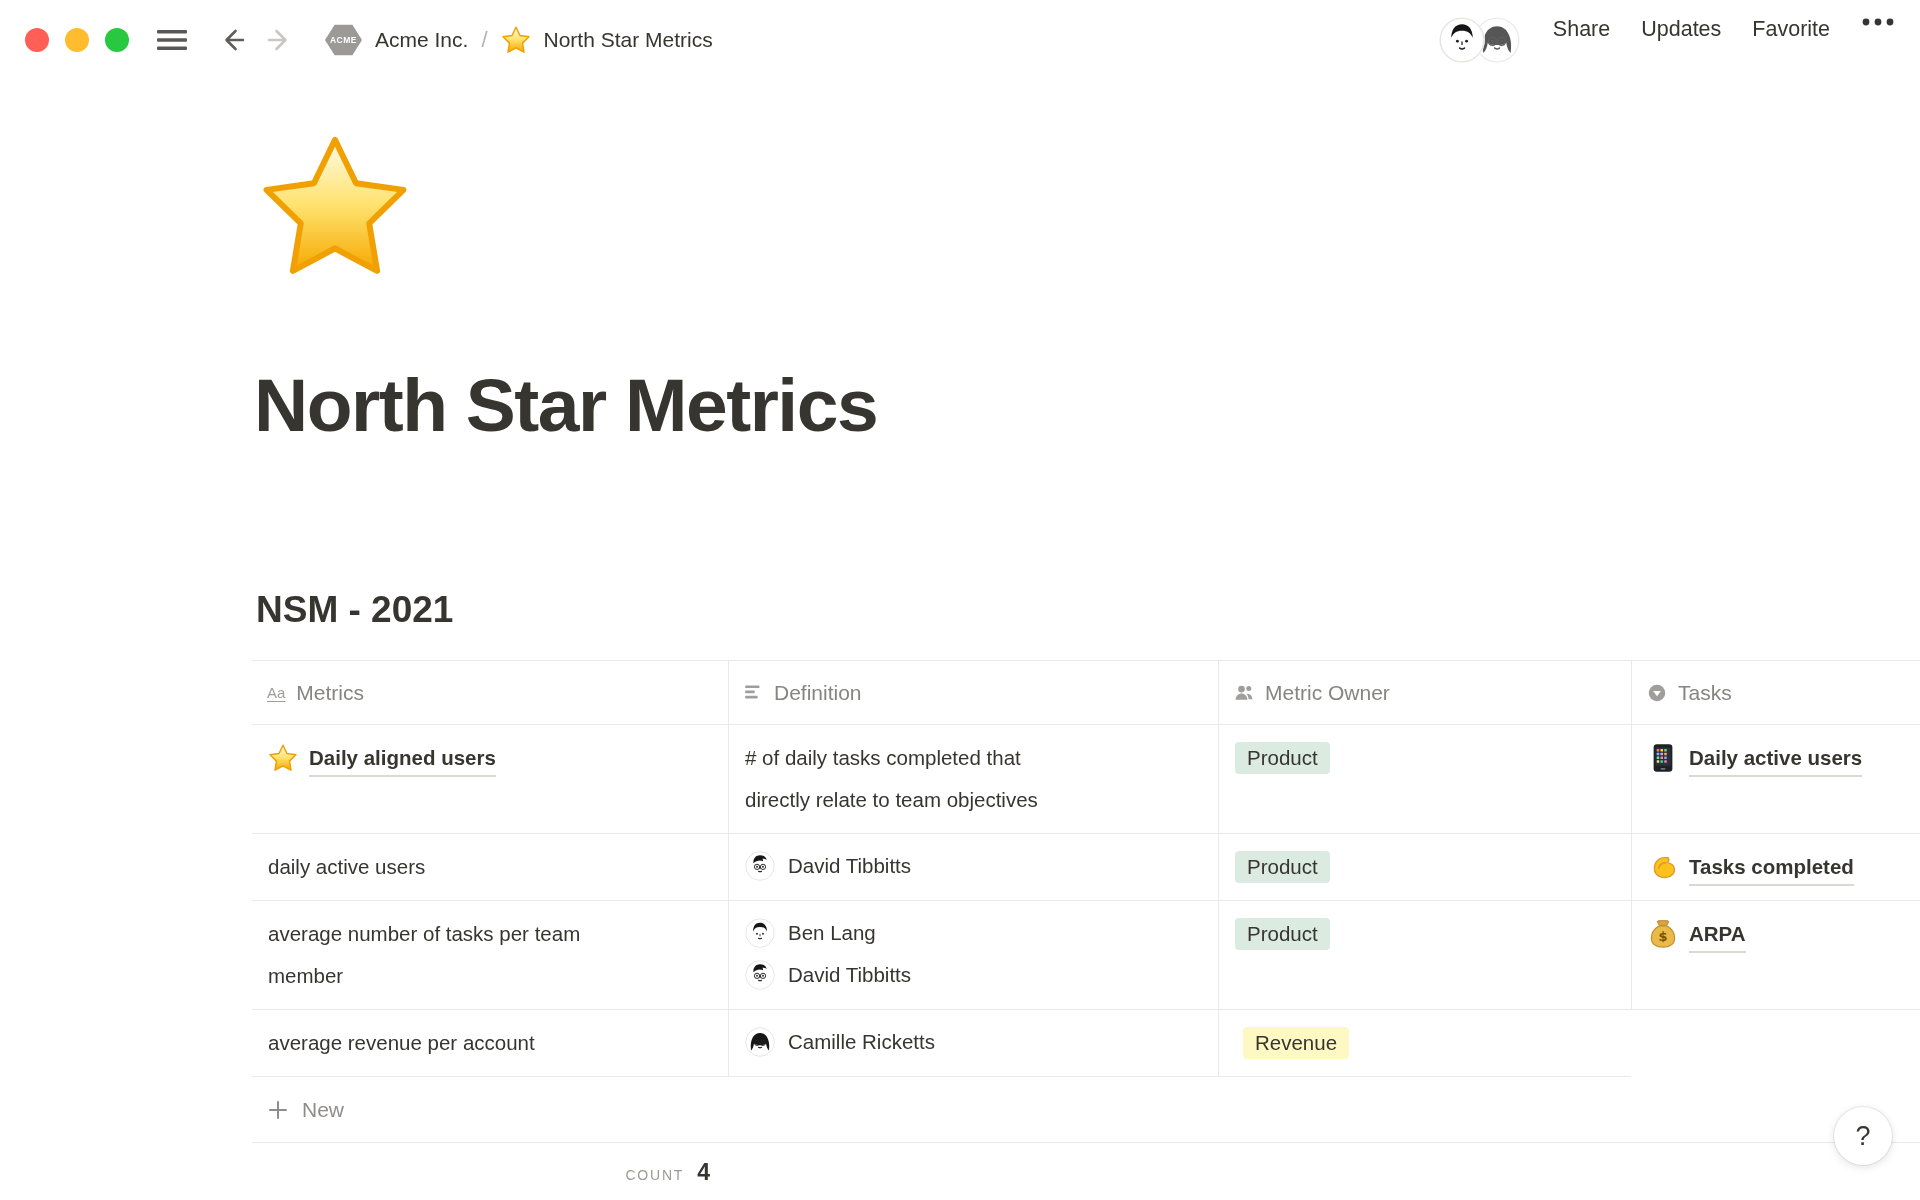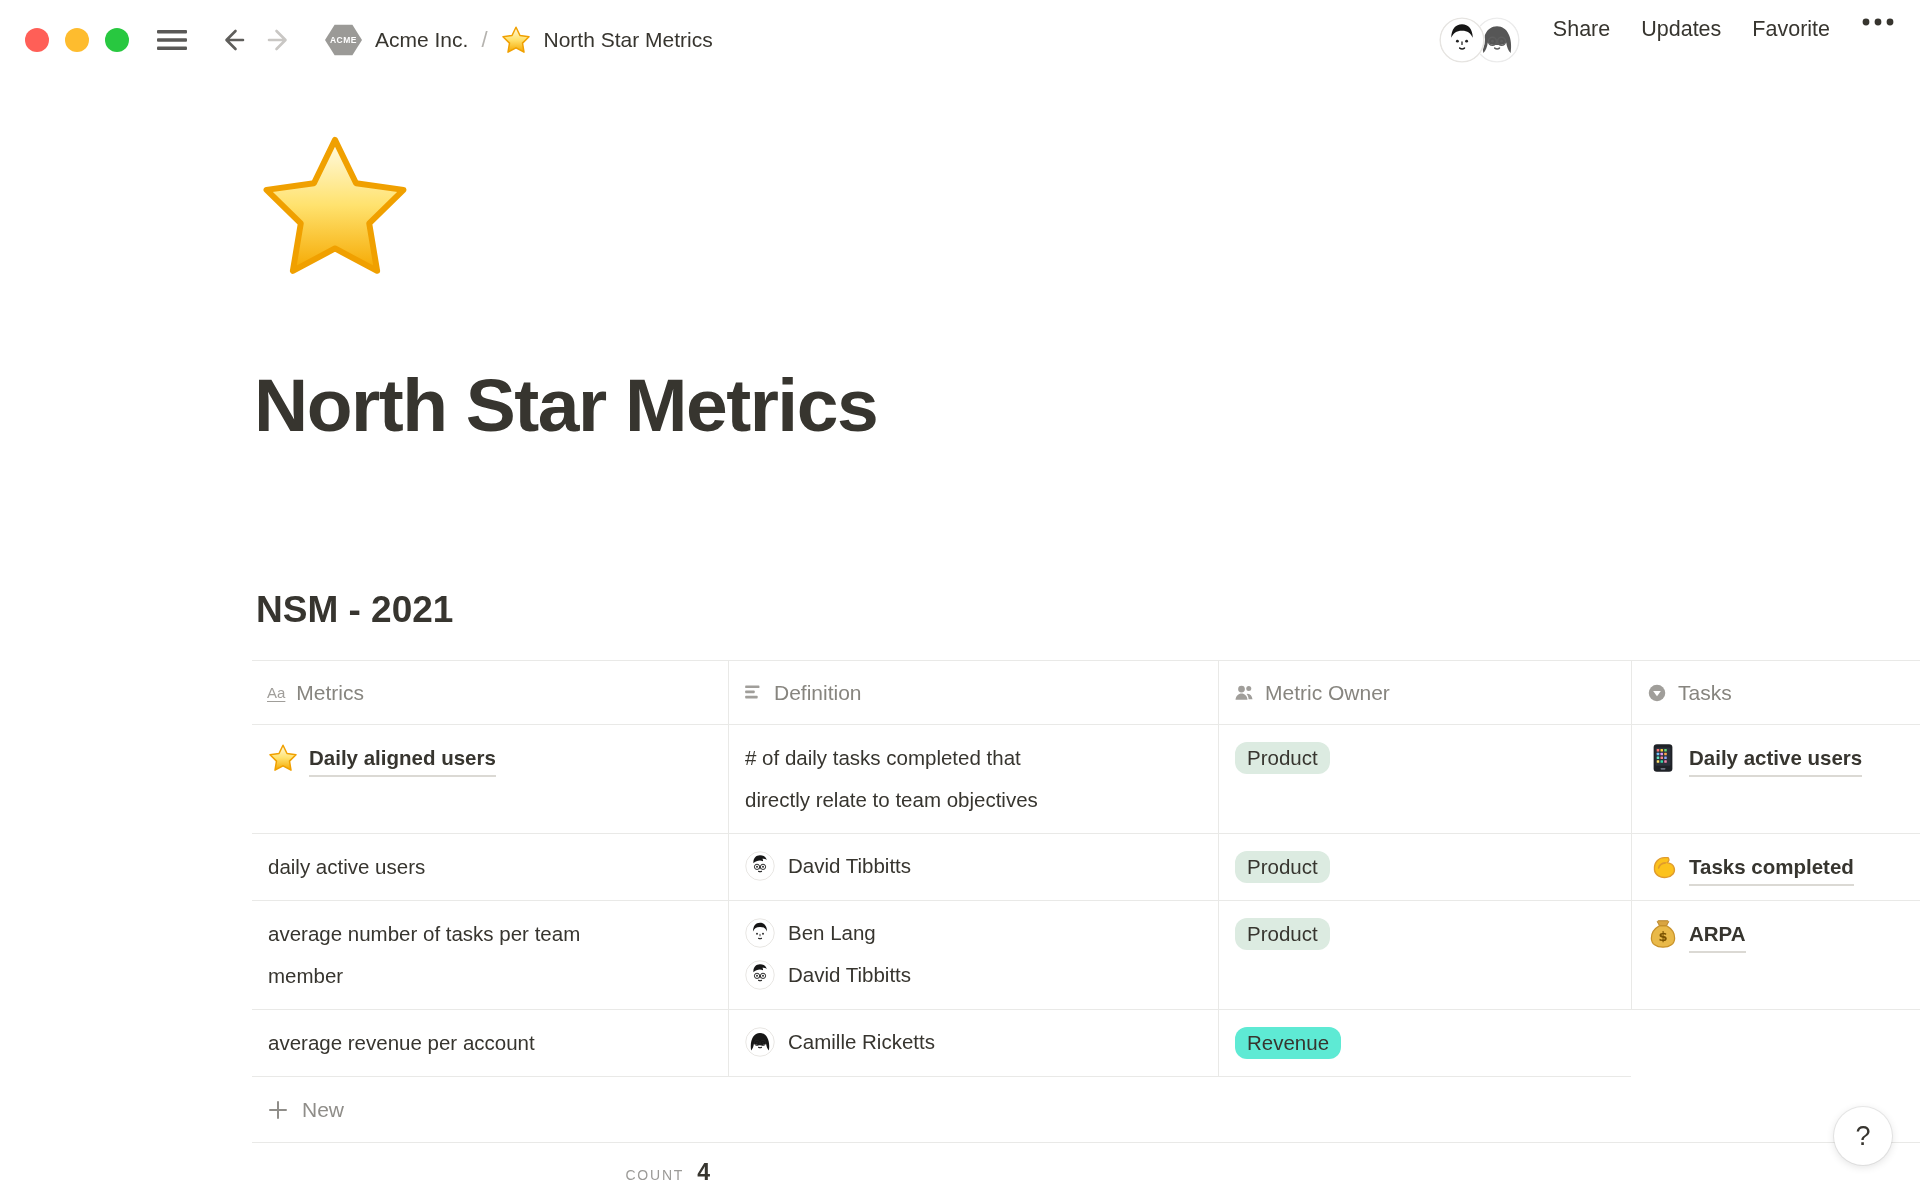--- a/index.html
+++ b/index.html
@@ -42,21 +42,21 @@
   .cell{padding:12px 16px;font-size:20.5px;line-height:42px;cursor:text}
   .c-metric{display:flex;align-items:flex-start;gap:11px}
   .ricon{width:30px;height:30px;flex:none;margin-top:6px}
   .ricon svg{width:30px;height:30px;display:block}
   .mname{font-weight:700;line-height:34px;margin-top:4px;border-bottom:2px solid #dbd9d4;cursor:pointer}
   .c-def .txt{display:inline-block;max-width:335px;vertical-align:top}
   .c-owner{padding-top:11px;padding-bottom:11px}
   .owner{display:flex;align-items:center;gap:13px;min-height:42px;line-height:normal}
   .oav{width:30px;height:30px;flex:none}
   .oav svg{width:30px;height:30px;display:block}
-  .pill{display:inline-block;line-height:normal;padding:4px 12px;border-radius:12px;margin-top:3px;font-size:20.5px;cursor:pointer}
+  .pill{display:inline-block;line-height:normal;padding:4px 12px;border-radius:4px;margin-top:3px;font-size:20.5px;cursor:pointer}
   .newrow{height:66px;display:flex;align-items:center;gap:13px;padding:0 15px;color:#8f8d89;
     font-size:21px;border-bottom:1px solid #e9e9e7;cursor:pointer}
   .countrow{width:476px;display:flex;justify-content:flex-end;align-items:baseline;gap:13px;padding:16px 18px 0 0;cursor:pointer}
   .clabel{font-size:14px;letter-spacing:1.8px;color:#9b9a97}
   .cval{font-size:23px;font-weight:600;color:#37352f}
 
   .help{position:absolute;left:1834px;top:1107px;width:58px;height:58px;border-radius:50%;background:#fff;
     box-shadow:0 0 0 1px rgba(15,15,15,.07),0 2px 8px rgba(15,15,15,.12);
     display:flex;align-items:center;justify-content:center;font-size:27px;font-weight:500;cursor:pointer}
 </style>
@@ -311,21 +311,21 @@
               <path d="M16 17.4v1.7" stroke="#222" stroke-width="0.9" fill="none" stroke-linecap="round"></path>
               <path d="M14.4 21.6c1.1.8 2.3.8 3.3 0" stroke="#222" stroke-width="1.1" fill="none" stroke-linecap="round"></path>
               <circle cx="12.8" cy="16.9" r="2.8" fill="none" stroke="#222" stroke-width="1"></circle>
               <circle cx="19.2" cy="16.9" r="2.8" fill="none" stroke="#222" stroke-width="1"></circle>
               <path d="M15.6 16.9h.9" stroke="#222" stroke-width="1"></path>
             </svg>
           </span>
           <span class="oname">Camille Ricketts</span>
         </span>
       </div>
-      <div class="cell c-team"><span class="pill" style="background: #5eead4;">Revenue</span></div>
+      <div class="cell c-team"><span class="pill" style="background: #fef9c3; margin-left: 8px;">Revenue</span></div>
     </div>
   <div class="newrow">
     <span class="iconbtn">
       <svg width="22" height="22" viewBox="0 0 22 22">
           <path d="M11 3v16M3 11h16" stroke="#8f8d89" stroke-width="2" stroke-linecap="round"></path>
         </svg>
     </span>
     <span>New</span>
   </div>
   <div class="countrow">

